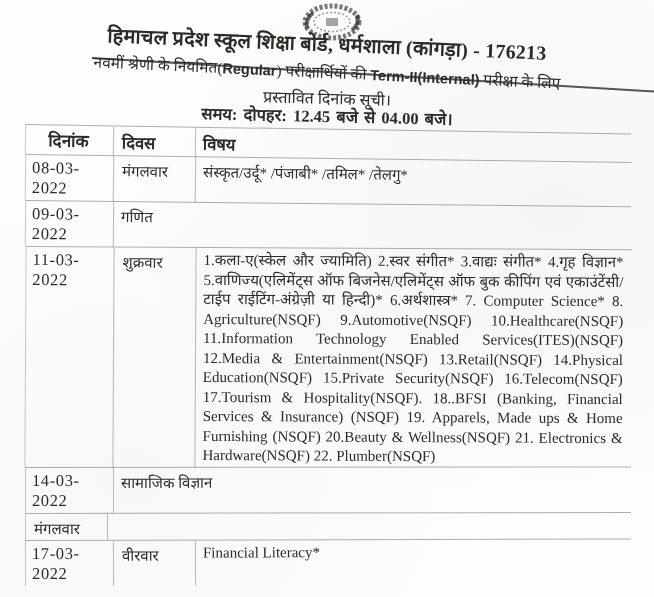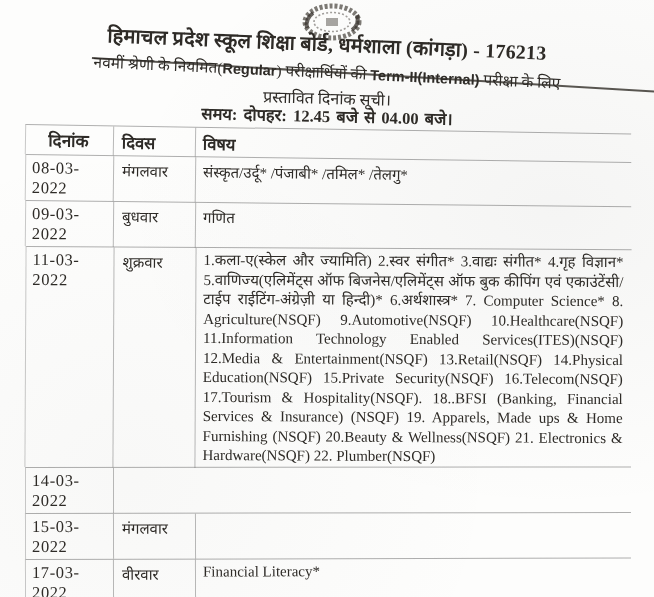--- a/index.html
+++ b/index.html
@@ -98,33 +98,32 @@
       <div class="c3">विषय</div>
     </div>
     <div id="rows">
         <div class="row">
           <div class="c1">08-03-2022</div>
           <div class="c2">मंगलवार</div>
           <div class="c3">संस्कृत/उर्दू* /पंजाबी* /तमिल* /तेलगु*</div>
         </div>
         <div class="row">
           <div class="c1">09-03-2022</div>
-          <div class="c2">बुधवार</div>
           <div class="c3">गणित</div>
         </div>
         <div class="row">
           <div class="c1">11-03-2022</div>
           <div class="c2">शुक्रवार</div>
           <div class="c3 justify">1.कला-ए(स्केल और ज्यामिति) 2.स्वर संगीत* 3.वाद्यः संगीत* 4.गृह विज्ञान* 5.वाणिज्य(एलिमेंट्स ऑफ बिजनेस/एलिमेंट्स ऑफ बुक कीपिंग एवं एकाउंटेंसी/टाईप राईटिंग-अंग्रेज़ी या हिन्दी)* 6.अर्थशास्त्र* 7. Computer Science* 8. Agriculture(NSQF) 9.Automotive(NSQF) 10.Healthcare(NSQF) 11.Information Technology Enabled Services(ITES)(NSQF) 12.Media &amp; Entertainment(NSQF) 13.Retail(NSQF) 14.Physical Education(NSQF) 15.Private Security(NSQF) 16.Telecom(NSQF) 17.Tourism &amp; Hospitality(NSQF). 18..BFSI (Banking, Financial Services &amp; Insurance) (NSQF) 19. Apparels, Made ups &amp; Home Furnishing (NSQF) 20.Beauty &amp; Wellness(NSQF) 21. Electronics &amp; Hardware(NSQF) 22. Plumber(NSQF)</div>
         </div>
         <div class="row">
           <div class="c1">14-03-2022</div>
+          <div class="c3">सामाजिक विज्ञान</div>
         </div>
         <div class="row">
-          <div class="c1">15-03-2022</div>
           <div class="c2">मंगलवार</div>
         </div>
         <div class="row">
           <div class="c1">17-03-2022</div>
           <div class="c2">वीरवार</div>
           <div class="c3">Financial Literacy*</div>
         </div>
       </div>
   </div>
 

